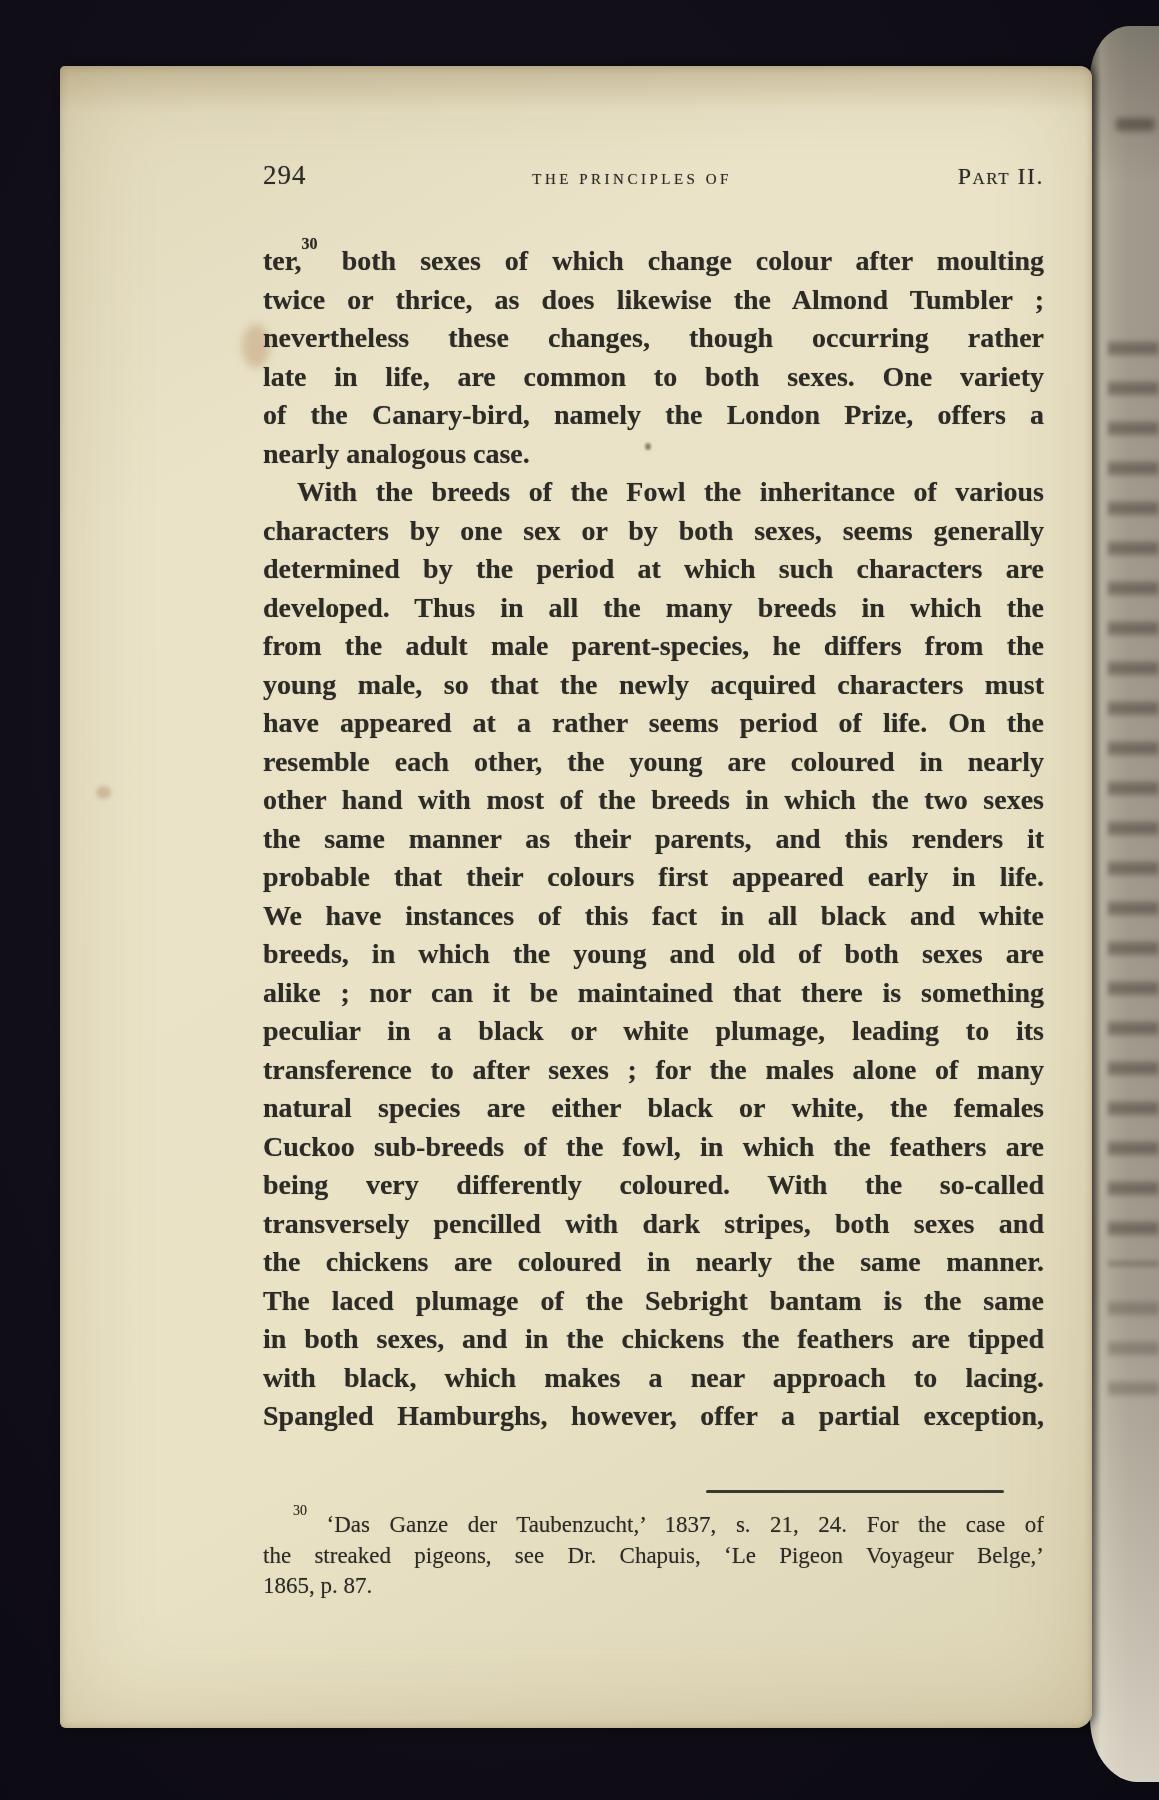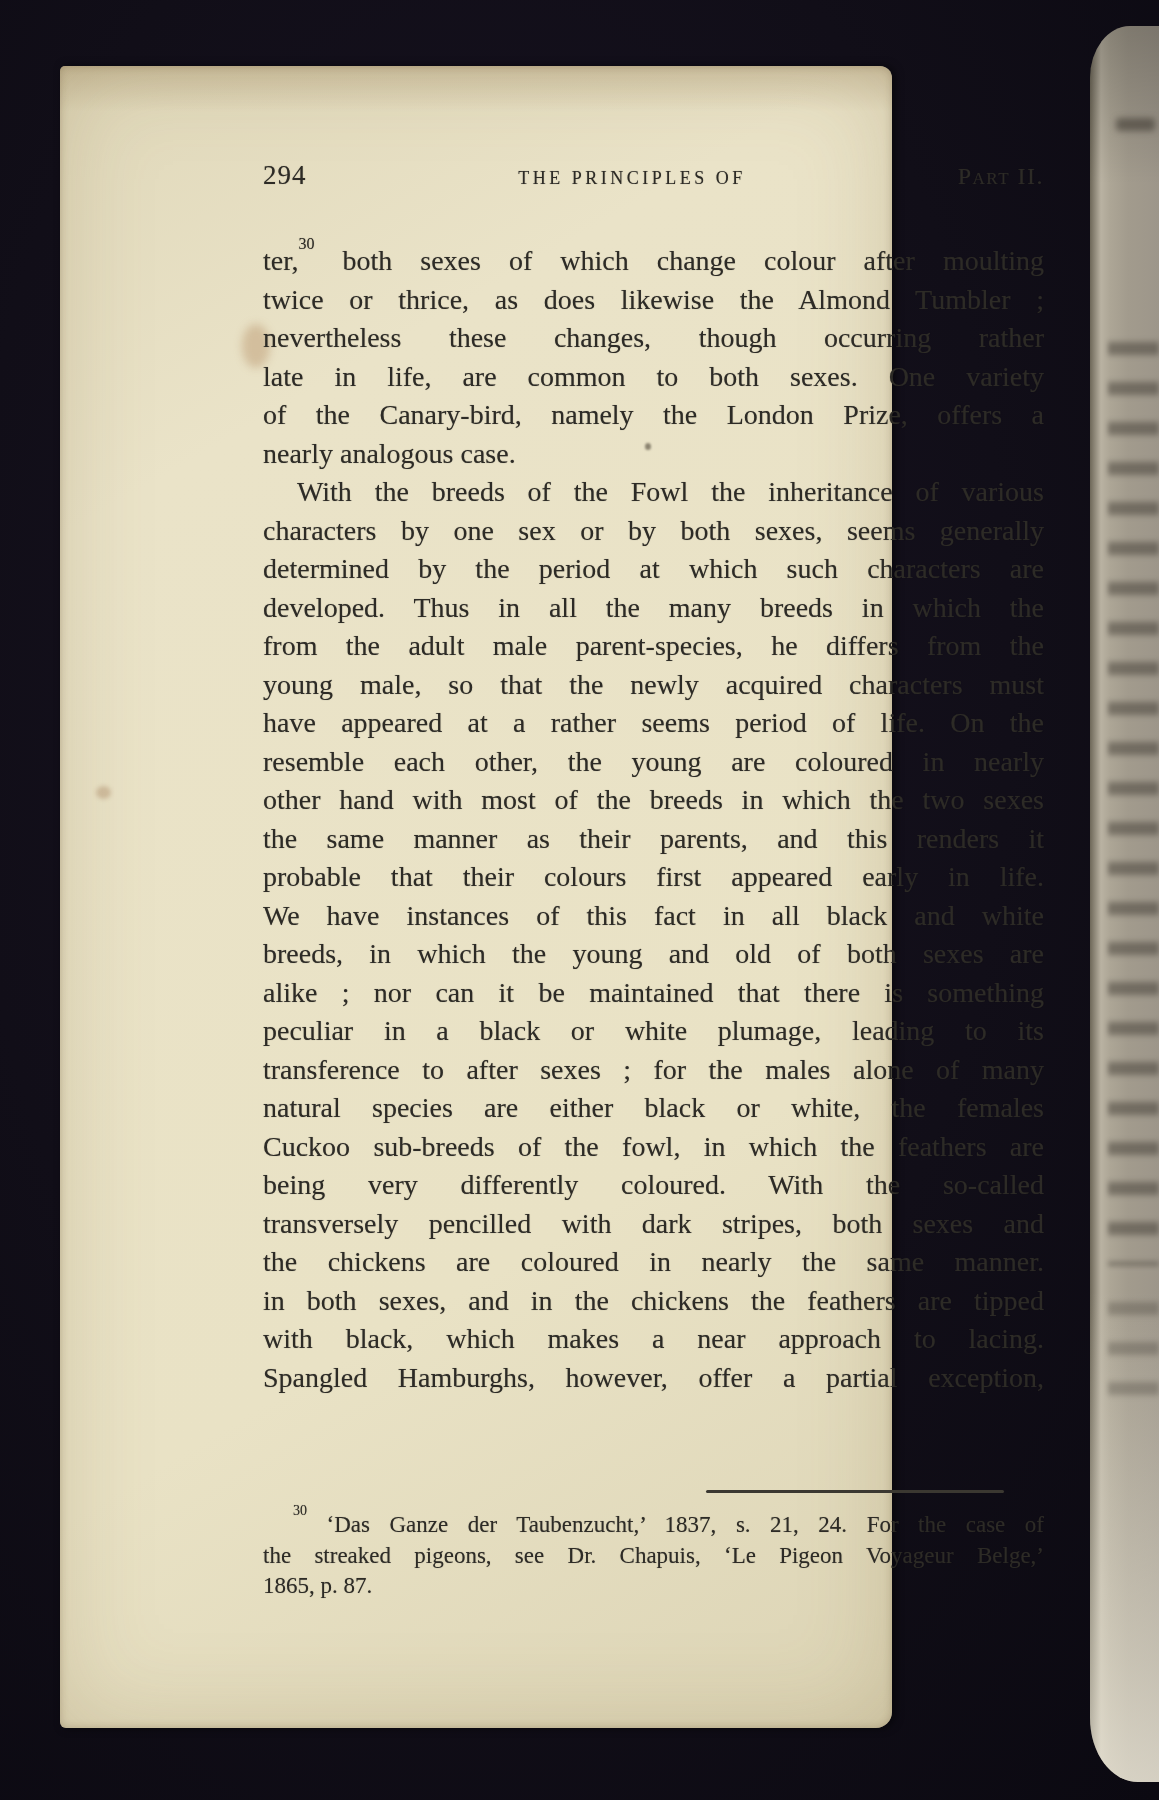--- a/index.html
+++ b/index.html
@@ -34,21 +34,21 @@
     filter:blur(2.6px);opacity:.78;
   }
   .blur-lines.lower{top:1262px;height:120px;opacity:.5;}
   .blur-header{
     position:absolute;left:26px;right:4px;top:92px;height:13px;
     background:rgba(56,51,44,.55);filter:blur(3px);border-radius:4px;
   }
 
   
   .page{
-    position:absolute;left:60px;top:66px;width:832px;height:1662px;
+    position:absolute;left:60px;top:66px;width:1032px;height:1662px;
     background:linear-gradient(150deg,#e0d8ba 0%,#eae3c8 22%,#e9e2c5 68%,#dcd4b5 100%);
     border-radius:5px 12px 16px 6px;
     box-shadow: inset 0 0 95px rgba(124,98,54,.22),
                 inset 0 0 9px rgba(78,58,28,.28),
                 3px 0 8px rgba(0,0,0,.55);
     z-index:2;
   }
   .page::before{ 
     content:"";position:absolute;left:0;right:0;top:0;height:46px;
     border-radius:5px 12px 0 0;
@@ -62,28 +62,29 @@
 
   .content{position:absolute;left:203px;top:0;width:781px;color:#2d2b26;}
 
   
   .header-row{
     position:absolute;top:94px;left:0;width:781px;
     display:flex;align-items:baseline;
     text-shadow:0 0 1px rgba(45,43,38,.45);
   }
   .page-number{font-size:27px;letter-spacing:1px;}
-  .running-title{flex:1;text-align:center;font-size:18px;letter-spacing:3.5px;}
+  .running-title{flex:1;text-align:center;font-size:15px;letter-spacing:3.5px;}
   .part-label{font-size:24px;font-variant:small-caps;letter-spacing:1.5px;text-align:right;}
 
   
   .body-text{
     position:absolute;top:176px;left:0;width:781px;
     font-size:28px;line-height:38.5px;
     text-shadow:0 0 1px rgba(45,43,38,.42);
+    font-weight:bold;
   }
   .tl{text-align:justify;text-align-last:justify;text-justify:inter-word;}
   .tl.no-just{text-align:left;text-align-last:left;}
   .tl.indent{text-indent:34px;}
   sup.fnref{font-size:16px;line-height:0;position:relative;top:-11px;letter-spacing:0;}
 
   
   .footnote-rule{
     position:absolute;top:1424px;left:443px;width:298px;height:3px;
     background:#3b3831;border-radius:2px;
@@ -144,20 +145,21 @@
         <div class="tl">We have instances of this fact in all black and white</div>
         <div class="tl">breeds, in which the young and old of both sexes are</div>
         <div class="tl">alike ; nor can it be maintained that there is something</div>
         <div class="tl">peculiar in a black or white plumage, leading to its</div>
         <div class="tl">transference to after sexes ; for the males alone of many</div>
         <div class="tl">natural species are either black or white, the females</div>
         <div class="tl">Cuckoo sub-breeds of the fowl, in which the feathers are</div>
         <div class="tl">being very differently coloured.  With the so-called</div>
         <div class="tl">transversely pencilled with dark stripes, both sexes and</div>
         <div class="tl">the chickens are coloured in nearly the same manner.</div>
+        <div class="tl">The laced plumage of the Sebright bantam is the same</div>
         <div class="tl">in both sexes, and in the chickens the feathers are tipped</div>
         <div class="tl">with black, which makes a near approach to lacing.</div>
         <div class="tl">Spangled Hamburghs, however, offer a partial exception,</div>
       </div>
 
       <div class="footnote-rule"></div>
 
       <div class="footnote">
         <div class="fl first"><sup class="fnmark">30</sup> <span>‘Das Ganze der Taubenzucht,’ 1837, s. 21, 24.  For the case of</span></div>
         <div class="fl">the streaked pigeons, see Dr. Chapuis, ‘Le Pigeon Voyageur Belge,’</div>

